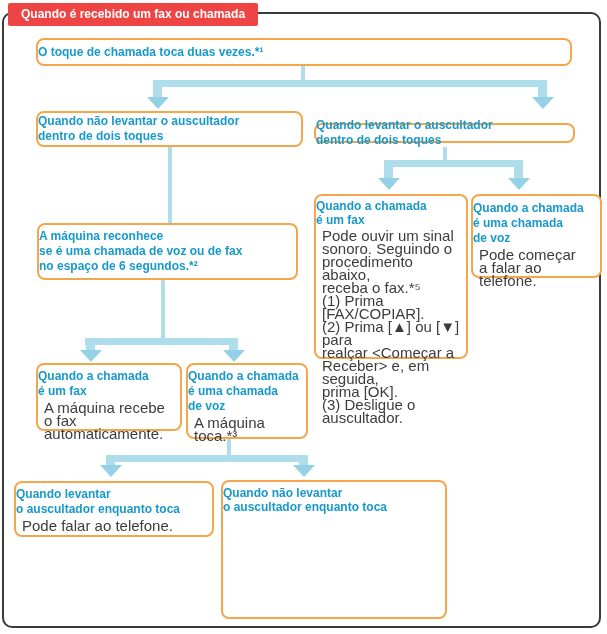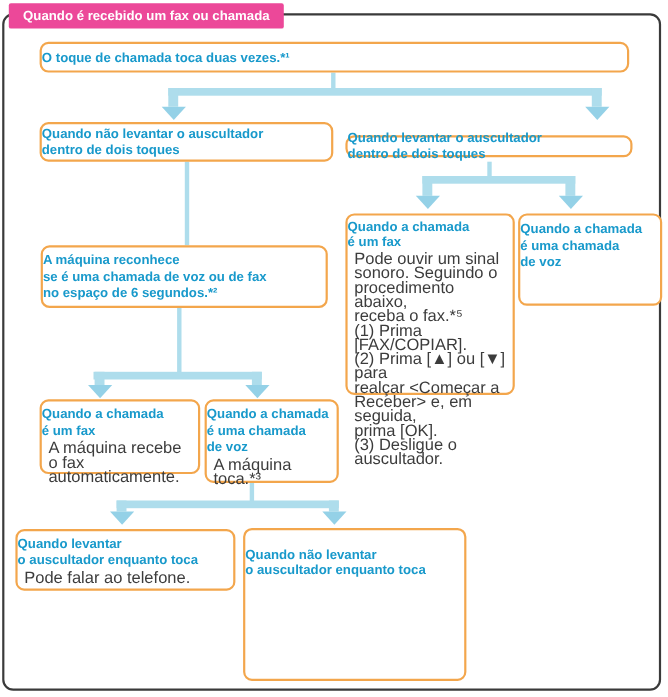--- a/index.html
+++ b/index.html
@@ -7,21 +7,21 @@
     position:relative;width:607px;height:634px;background:#ffffff;
     font-family:"Liberation Sans", sans-serif;overflow:hidden;
   }
   .frame{
     position:absolute;left:2px;top:12px;width:599px;height:616px;
     box-sizing:border-box;border:2px solid #3a3a3a;border-radius:10px;
     background:#ffffff;z-index:0;
   }
   .header-bar{
     position:absolute;left:8px;top:3px;height:23px;line-height:23px;
-    padding:0 13px;background:#ec4899;color:#ffffff;font-size:12px;
+    padding:0 13px;background:#ef4444;color:#ffffff;font-size:12px;
     font-weight:bold;z-index:3;border-radius:2px;white-space:nowrap;
   }
   .box{
     position:absolute;box-sizing:border-box;background:#ffffff;
     border:2px solid #f3a64c;border-radius:8px;z-index:2;
     display:flex;flex-direction:column;
   }
   .center{justify-content:center;}
   .box-title{
     color:#1899cb;font-size:12px;font-weight:bold;line-height:15px;
@@ -43,21 +43,21 @@
   
   .b-ring{left:36px;top:38px;width:536px;height:28px;}
   .b-nopick{left:36px;top:111px;width:267px;height:36px;}
   .b-pick{left:314px;top:123px;width:261px;height:20px;}
   .b-recog{left:37px;top:223px;width:261px;height:57px;}
   .b-autofax{left:36px;top:363px;width:146px;height:68px;padding-top:4px;}
   .b-voicering{left:186px;top:363px;width:122px;height:76px;padding-top:4px;}
   .b-manualfax{left:314px;top:194px;width:154px;height:165px;padding-top:3px;}
   .b-voicecall{left:471px;top:194px;width:131px;height:84px;padding-top:5px;}
   .b-answer{left:14px;top:481px;width:200px;height:56px;padding-top:4px;}
-  .b-noanswer{left:221px;top:480px;width:203px;height:139px;padding-top:15px;}
+  .b-noanswer{left:221px;top:480px;width:226px;height:139px;padding-top:4px;}
   .stubA{left:301px;top:66px;width:4px;height:16px;}
   .barA{left:153px;top:80px;width:394px;height:7px;}
   .arrA1{left:153px;top:80px;height:17px;}
   .arrA2{left:538px;top:80px;height:17px;}
   .lineB{left:168px;top:147px;width:4px;height:76px;}
   .stubBR{left:443px;top:147px;width:4px;height:15px;}
   .barBR{left:384px;top:160px;width:139px;height:7px;}
   .arrBR1{left:384px;top:160px;height:18px;}
   .arrBR2{left:514px;top:160px;height:18px;}
   .stubC{left:161px;top:280px;width:4px;height:60px;}
@@ -146,20 +146,22 @@
 realçar &lt;Começar a
 Receber&gt; e, em seguida,
 prima [OK].
 (3) Desligue o auscultador.</div>
   </div>
 
   <div class="box b-voicecall">
     <div class="box-title">Quando a chamada
 é uma chamada
 de voz</div>
+    <div class="box-body">Pode começar
+a falar ao telefone.</div>
   </div>
 
   <div class="box b-answer">
     <div class="box-title">Quando levantar
 o auscultador enquanto toca</div>
     <div class="box-body">Pode falar ao telefone.</div>
   </div>
 
   <div class="box b-noanswer">
     <div class="box-title tight">Quando não levantar

